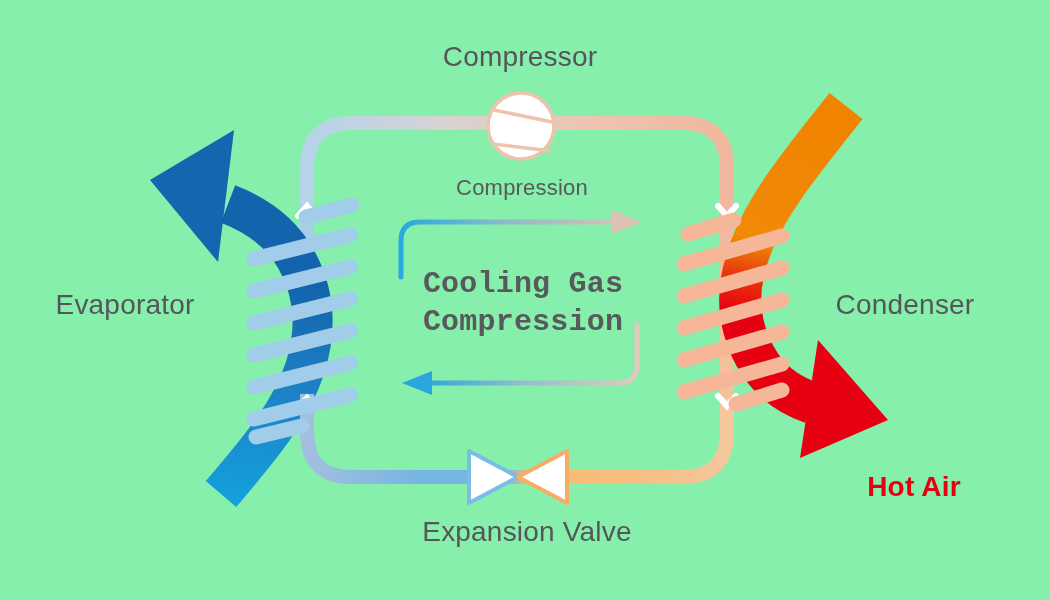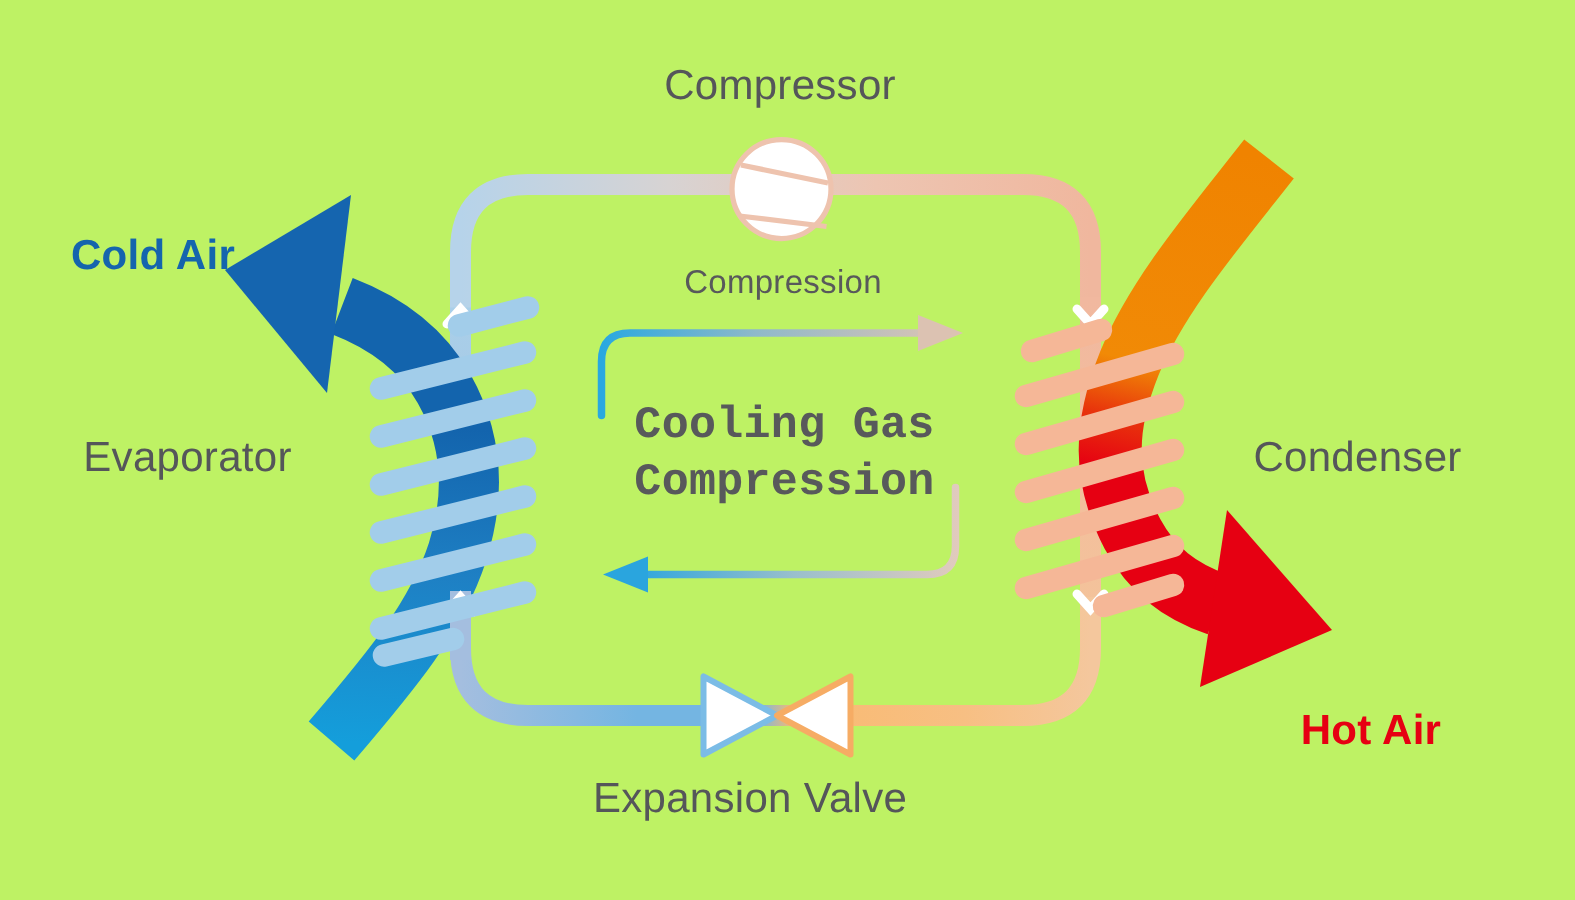--- a/index.html
+++ b/index.html
@@ -1,17 +1,17 @@
 <!DOCTYPE html>
 <html><head>
 <meta charset="utf-8">
 <style>
   html,body{margin:0;padding:0;background:#ffffff;}
   #stage{
-    position:relative;width:1050px;height:600px;background:#bef264;
+    position:relative;width:1050px;height:600px;background:#86efac;
     font-family:"Liberation Sans","DejaVu Sans",sans-serif;overflow:hidden;
   }
   #art{position:absolute;left:0;top:0;}
   .lbl{
     position:absolute;transform:translate(-50%,-50%);
     white-space:nowrap;color:#55565a;font-size:28px;font-weight:500;
     letter-spacing:.2px;
   }
   .lbl.small{font-size:22px;font-weight:500;color:#58595b;}
   .lbl.cold{color:#1565ad;font-weight:600;}
@@ -134,29 +134,28 @@
       <polygon points="612,210 642,222 612,234" fill="#dcc2b2"></polygon>
     </g>
     <g>
       <path d="M 637 325 V 364 Q 637 383 618 383 H 430" fill="none" stroke="url(#gPres)" stroke-width="5" stroke-linecap="round"></path>
       <polygon points="432,371 402,383 432,395" fill="#2aa5de"></polygon>
     </g>
   </svg>
 
   <div class="lbl" style="left:520px;top:57px">Compressor</div>
 
-  <div class="lbl cold" style="left:102px;top:170px">Cold Air</div>
 
   <div class="lbl" style="left:905px;top:305px">Condenser</div>
 
   <div class="lbl" style="left:125px;top:305px">Evaporator</div>
 
   <div class="lbl hot" style="left:914px;top:487px">Hot Air</div>
 
-  <div class="lbl" style="left:500px;top:532px">Expansion Valve</div>
+  <div class="lbl" style="left:527px;top:532px">Expansion Valve</div>
 
   <div class="lbl small" style="left:522px;top:188px">Compression</div>
 
 
   <div class="lbl title" style="left:523px;top:303px">
     <div>Cooling Gas</div>
     <div>Compression</div>
   </div>
 
 </div>

